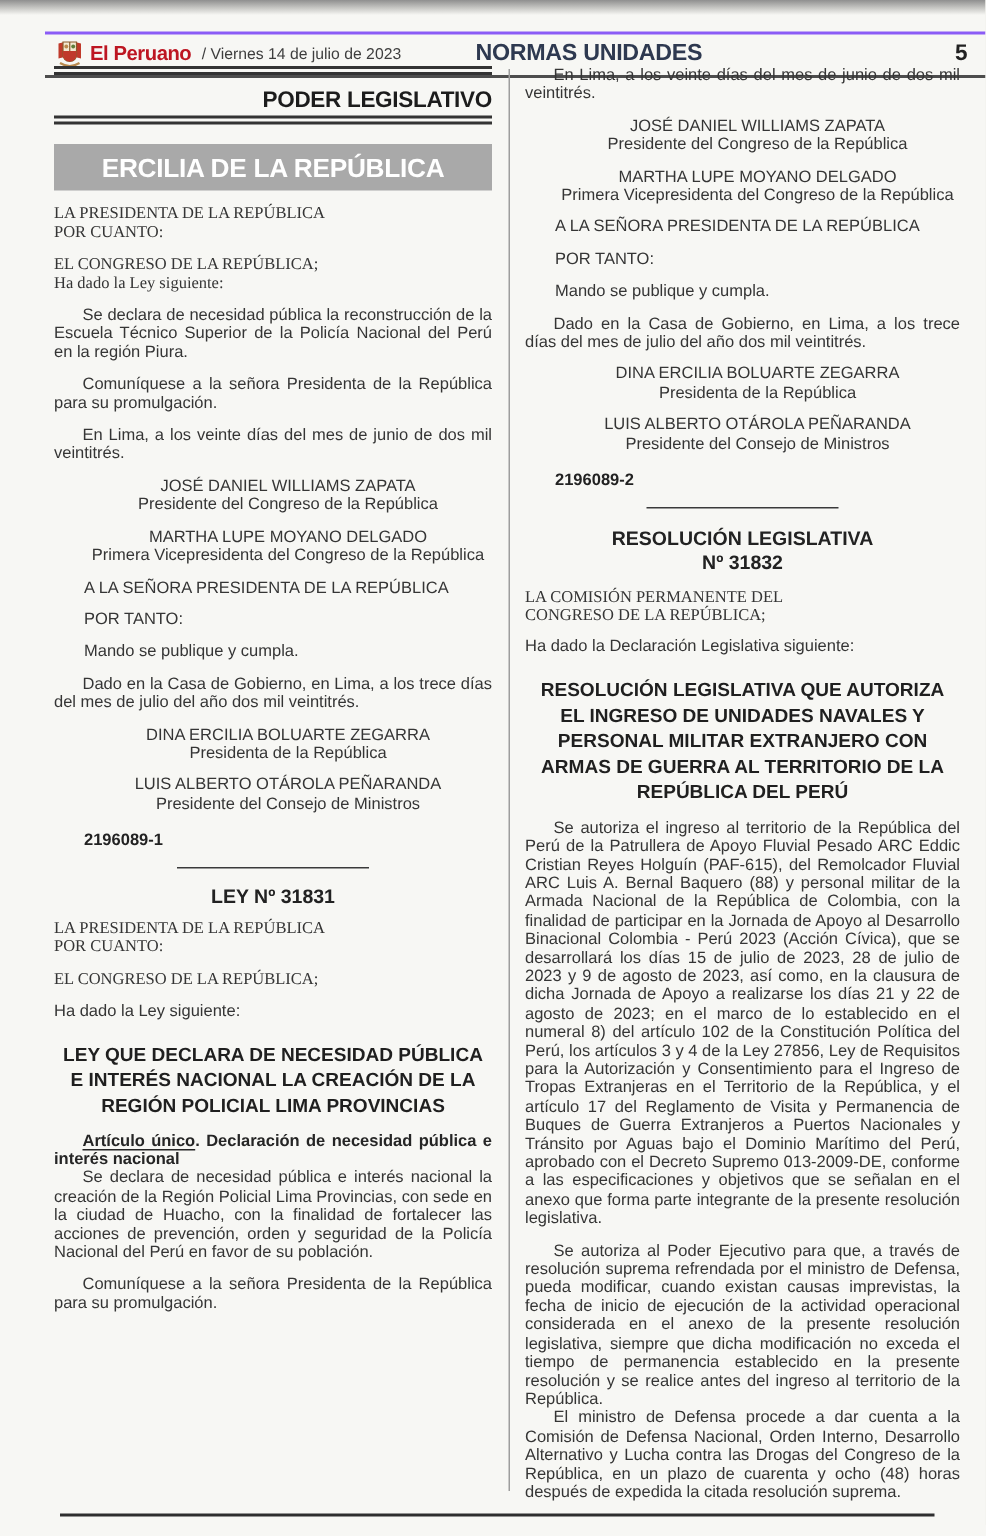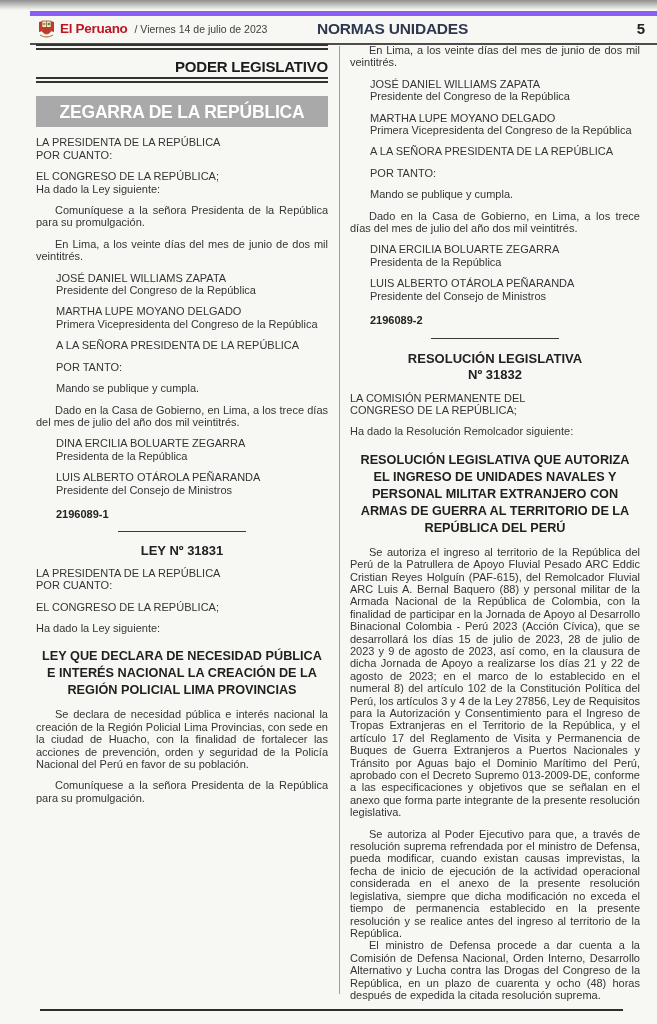--- a/index.html
+++ b/index.html
@@ -17,22 +17,22 @@
     color:#353535;
     overflow:hidden;
   }
   .top-shade{
     position:absolute;top:0;left:0;right:0;height:10px;
     background:linear-gradient(#8f8f8f,#c9c9c6 55%,#f7f7f4);
   }
 
   
   .header{
-    position:absolute;top:11px;left:30px;right:0;height:27px;
-    border-top:5px solid #8b5cf6;
+    position:absolute;top:21px;left:30px;right:0;height:27px;
+    border-top:2px solid #8b5cf6;
     border-bottom:2.5px solid #4d4d4d;
   }
   .brand{
     position:absolute;left:8px;top:3px;display:flex;align-items:center;gap:5px;
   }
   .crest{width:17px;height:19px;display:inline-block;}
   .brand-name{
     font-weight:bold;font-size:13.5px;color:#bd1622;letter-spacing:-0.3px;
   }
   .brand-date{font-size:10.5px;color:#3e3e3e;margin-left:2px;}
@@ -69,34 +69,34 @@
   }
   .banner span{
     color:#fff;font-weight:bold;font-size:17.5px;letter-spacing:-0.2px;
   }
   .law-num{
     text-align:center;font-weight:bold;font-size:13px;color:#222;
     margin-top:13px;
   }
   .law-num-2line{margin-top:12px;line-height:16px;}
   .block{margin-top:9px;}
-  .caps{white-space:pre-line;}
+  .caps{white-space:pre-line;font-family:Liberation Serif, serif;}
   .ind{padding-left:20px;}
   .p{
     text-align:justify;text-indent:19px;
   }
   .law-title{
     font-weight:bold;font-size:12.7px;line-height:17px;color:#1f1f1f;
     text-align:center;margin:14px 2px 0;
   }
   .art{
     font-weight:bold;text-align:justify;text-indent:19px;color:#252525;
   }
   .art .u{text-decoration:underline;text-underline-offset:2px;}
-  .sig{padding-left:20px;}
+  .sig{padding-left:20px;text-align:center;}
   .code{font-weight:bold;padding-left:20px;margin-top:12px;color:#222;}
   .sect-divider{
     width:128px;margin:11px auto 0;border-top:1.6px solid #3a3a3a;height:0;
   }
   .footer-rule{
     position:absolute;left:40px;right:34px;bottom:13px;
     border-top:2.5px solid #2e2e2e;
   }
 </style>
 </head>
@@ -125,31 +125,32 @@
   </div>
 
   <div class="columns">
 
     <div class="col col-left">
       <div class="dbl-rule"></div>
       <div class="kicker">PODER LEGISLATIVO</div>
       <div class="dbl-rule"></div>
 
       <div class="banner">
-        <span>ZEGARRA DE LA REPÚBLICA</span>
+        <span>ERCILIA DE LA REPÚBLICA</span>
       </div>
 
 
       <div class="block caps">LA PRESIDENTA DE LA REPÚBLICA
 POR CUANTO:</div>
       <div class="block caps">EL CONGRESO DE LA REPÚBLICA;
 Ha dado la Ley siguiente:</div>
 
 
       <div class="block">
+        <div class="p">Se declara de necesidad pública la reconstrucción de la Escuela Técnico Superior de la Policía Nacional del Perú en la región Piura.</div>
       </div>
 
       <div class="block p">Comuníquese a la señora Presidenta de la República para su promulgación.</div>
       <div class="block p">En Lima, a los veinte días del mes de junio de dos mil veintitrés.</div>
 
       <div class="block sig">
         <div>JOSÉ DANIEL WILLIAMS ZAPATA</div>
         <div>Presidente del Congreso de la República</div>
       </div>
       <div class="block sig">
@@ -178,20 +179,21 @@
       <div class="law-num">LEY Nº 31831</div>
 
       <div class="block caps">LA PRESIDENTA DE LA REPÚBLICA
 POR CUANTO:</div>
       <div class="block caps">EL CONGRESO DE LA REPÚBLICA;</div>
       <div class="block">Ha dado la Ley siguiente:</div>
 
       <div class="law-title">LEY QUE DECLARA DE NECESIDAD PÚBLICA E INTERÉS NACIONAL LA CREACIÓN DE LA REGIÓN POLICIAL LIMA PROVINCIAS</div>
 
       <div class="block">
+        <div class="art"><span class="u">Artículo único</span><span>. Declaración de necesidad pública e interés nacional</span></div>
         <div class="p">Se declara de necesidad pública e interés nacional la creación de la Región Policial Lima Provincias, con sede en la ciudad de Huacho, con la finalidad de fortalecer las acciones de prevención, orden y seguridad de la Policía Nacional del Perú en favor de su población.</div>
       </div>
 
       <div class="block p">Comuníquese a la señora Presidenta de la República para su promulgación.</div>
     </div>
 
     <div class="col-divider"></div>
 
     <div class="col col-right">
       <div class="p">En Lima, a los veinte días del mes de junio de dos mil veintitrés.</div>
@@ -223,21 +225,21 @@
 
       <div class="sect-divider"></div>
 
       <div class="law-num law-num-2line">
         <div>RESOLUCIÓN LEGISLATIVA</div>
         <div>Nº 31832</div>
       </div>
 
       <div class="block caps">LA COMISIÓN PERMANENTE DEL
 CONGRESO DE LA REPÚBLICA;</div>
-      <div class="block">Ha dado la Resolución Remolcador siguiente:</div>
+      <div class="block">Ha dado la Declaración Legislativa siguiente:</div>
 
       <div class="law-title">RESOLUCIÓN LEGISLATIVA QUE AUTORIZA EL INGRESO DE UNIDADES NAVALES Y PERSONAL MILITAR EXTRANJERO CON ARMAS DE GUERRA AL TERRITORIO DE LA REPÚBLICA DEL PERÚ</div>
 
       <div class="block">
         <div class="p">Se autoriza el ingreso al territorio de la República del Perú de la Patrullera de Apoyo Fluvial Pesado ARC Eddic Cristian Reyes Holguín (PAF-615), del Remolcador Fluvial ARC Luis A. Bernal Baquero (88) y personal militar de la Armada Nacional de la República de Colombia, con la finalidad de participar en la Jornada de Apoyo al Desarrollo Binacional Colombia - Perú 2023 (Acción Cívica), que se desarrollará los días 15 de julio de 2023, 28 de julio de 2023 y 9 de agosto de 2023, así como, en la clausura de dicha Jornada de Apoyo a realizarse los días 21 y 22 de agosto de 2023; en el marco de lo establecido en el numeral 8) del artículo 102 de la Constitución Política del Perú, los artículos 3 y 4 de la Ley 27856, Ley de Requisitos para la Autorización y Consentimiento para el Ingreso de Tropas Extranjeras en el Territorio de la República, y el artículo 17 del Reglamento de Visita y Permanencia de Buques de Guerra Extranjeros a Puertos Nacionales y Tránsito por Aguas bajo el Dominio Marítimo del Perú, aprobado con el Decreto Supremo 013-2009-DE, conforme a las especificaciones y objetivos que se señalan en el anexo que forma parte integrante de la presente resolución legislativa.</div>
       </div>
 
       <div class="block">
         <div class="p">Se autoriza al Poder Ejecutivo para que, a través de resolución suprema refrendada por el ministro de Defensa, pueda modificar, cuando existan causas imprevistas, la fecha de inicio de ejecución de la actividad operacional considerada en el anexo de la presente resolución legislativa, siempre que dicha modificación no exceda el tiempo de permanencia establecido en la presente resolución y se realice antes del ingreso al territorio de la República.</div>
         <div class="p">El ministro de Defensa procede a dar cuenta a la Comisión de Defensa Nacional, Orden Interno, Desarrollo Alternativo y Lucha contra las Drogas del Congreso de la República, en un plazo de cuarenta y ocho (48) horas después de expedida la citada resolución suprema.</div>

